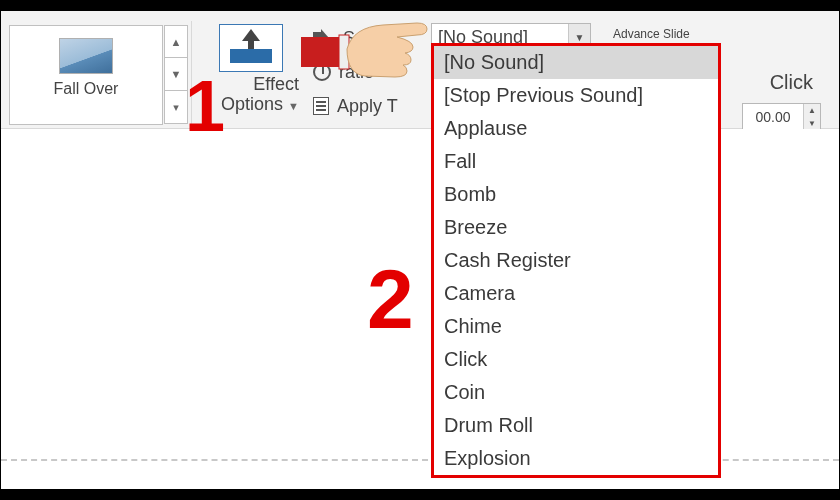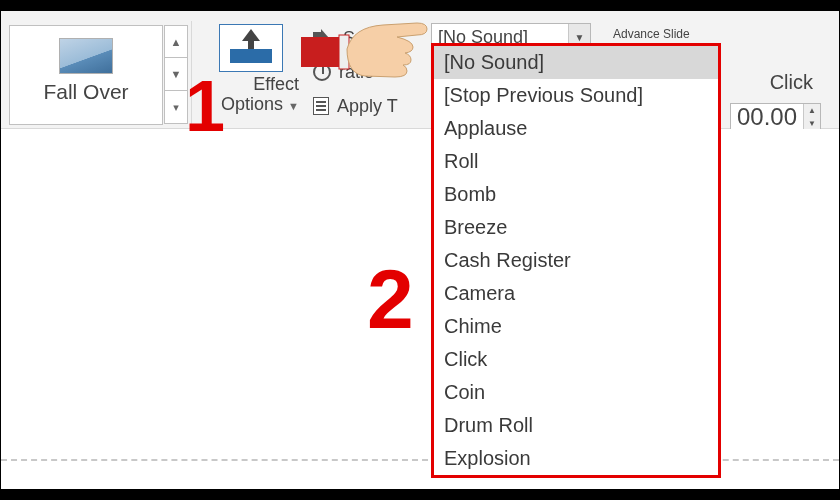--- a/index.html
+++ b/index.html
@@ -7,21 +7,21 @@
   .letterbox-top, .letterbox-bottom { position:absolute; left:0; right:0; height:10px; background:#000; z-index:50;}
   .letterbox-top{top:0;} .letterbox-bottom{bottom:0;}
 
   .ribbon { position:absolute; top:10px; left:0; right:0; height:118px; background:#f3f3f3; border-bottom:1px solid #d9d9d9;}
   .divider { position:absolute; top:10px; bottom:2px; width:1px; background:#d9d9d9;}
   .div1{left:190px;}
 
   .gallery { position:absolute; left:8px; top:14px; width:180px; height:100px; }
   .gallery-main { position:absolute; left:0; top:0; width:154px; height:100px; border:1px solid #c0c0c0; background:#fff; text-align:center;}
   .gallery-main .thumb { margin:12px auto 6px; width:54px; height:36px; background:linear-gradient(160deg,#bfd3e6 0%,#9bbcd8 55%,#5a8cb8 56%,#3f6f9b 100%); border:1px solid #b0b0b0;}
-  .gallery-main .lbl { font-size:21px; color:#444;}
+  .gallery-main .lbl { font-size:16px; color:#444;}
   .gallery-arrows { position:absolute; left:155px; top:0; width:24px;}
   .g-btn { width:24px; height:33px; border:1px solid #c0c0c0; background:#fff; display:flex; align-items:center; justify-content:center; font-size:11px; color:#666; border-top:none;}
   .g-btn:first-child{border-top:1px solid #c0c0c0;}
 
   .effect-btn { position:absolute; left:202px; top:13px; width:96px; text-align:right;}
   .effect-icon { width:64px; height:48px; margin:0 auto 2px; background:#fff; border:1px solid #3b78b4; position:relative;}
   .effect-icon .bar{position:absolute; left:10px; right:10px; bottom:8px; height:14px; background:#2b6ca8;}
   .effect-icon .arrow{position:absolute; left:50%; top:4px; transform:translateX(-50%); width:0;height:0;border-left:9px solid transparent;border-right:9px solid transparent;border-bottom:12px solid #444;}
   .effect-icon .stem{position:absolute; left:50%; top:14px; transform:translateX(-50%); width:6px; height:12px; background:#444;}
   .effect-lbl { font-size:18px; color:#444; line-height:20px;}
@@ -36,21 +36,21 @@
   .clock-icon::before{content:"";position:absolute;left:7px;top:2px;width:2px;height:7px;background:#555;}
   .doc-icon{width:16px;height:18px;border:1.5px solid #555;position:relative;background:#fff;}
   .doc-icon::before{content:"";position:absolute;left:2px;top:3px;right:2px;height:1.5px;background:#555;box-shadow:0 4px 0 #555,0 8px 0 #555;}
 
   .sound-select{position:absolute; left:430px; top:12px; width:160px; height:28px; border:1px solid #b8b8b8; background:#fff; display:flex; align-items:center; padding:0 6px; font-size:18px; color:#444;}
   .sound-select .caret{position:absolute; right:0; top:0; bottom:0; width:22px; background:#e8e8e8; border-left:1px solid #c8c8c8; display:flex;align-items:center;justify-content:center;color:#555;font-size:10px;}
 
   .advance-lbl{position:absolute; left:612px; top:16px; font-size:12px; color:#444;}
   .after-row{position:absolute; right:18px; top:92px; display:flex; align-items:center; gap:8px;}
   .spinner-box{display:flex;align-items:center; border:1px solid #b8b8b8; background:#fff; height:28px;}
-  .spinner-box .val{padding:0 6px; font-size:24px; color:#444; min-width:60px; text-align:left;}
+  .spinner-box .val{padding:0 6px; font-size:14px; color:#444; min-width:60px; text-align:center;}
   .spinner-box .btns{display:flex;flex-direction:column;border-left:1px solid #c8c8c8;}
   .spinner-box .sbtn{width:16px;height:13px;display:flex;align-items:center;justify-content:center;font-size:8px;background:#efefef;color:#555;}
   .click-lbl{position:absolute; right:26px; top:60px; font-size:20px; color:#444;}
 
   .dropdown{position:absolute; left:430px; top:42px; width:290px; border:3px solid #e30000; background:#fff; z-index:5;}
   .dd-item{padding:5px 10px; font-size:20px; color:#3a3a3a; cursor:default;}
   .dd-item.sel{background:#d8d8d8;}
 
   .annot{position:absolute; font-weight:900; color:#e30000; font-family:Arial,sans-serif; z-index:30;}
   .annot.n1{left:184px; top:64px; font-size:72px;}
@@ -125,21 +125,21 @@
 </div>
 
 <div class="canvas-area">
   <div class="dashed"></div>
 </div>
 
 <div class="dropdown" id="dd">
     <div class="dd-item sel">[No Sound]</div>
     <div class="dd-item">[Stop Previous Sound]</div>
     <div class="dd-item">Applause</div>
-    <div class="dd-item">Roll</div>
+    <div class="dd-item">Fall</div>
     <div class="dd-item">Bomb</div>
     <div class="dd-item">Breeze</div>
     <div class="dd-item">Cash Register</div>
     <div class="dd-item">Camera</div>
     <div class="dd-item">Chime</div>
     <div class="dd-item">Click</div>
     <div class="dd-item">Coin</div>
     <div class="dd-item">Drum Roll</div>
     <div class="dd-item">Explosion</div>
   </div>

